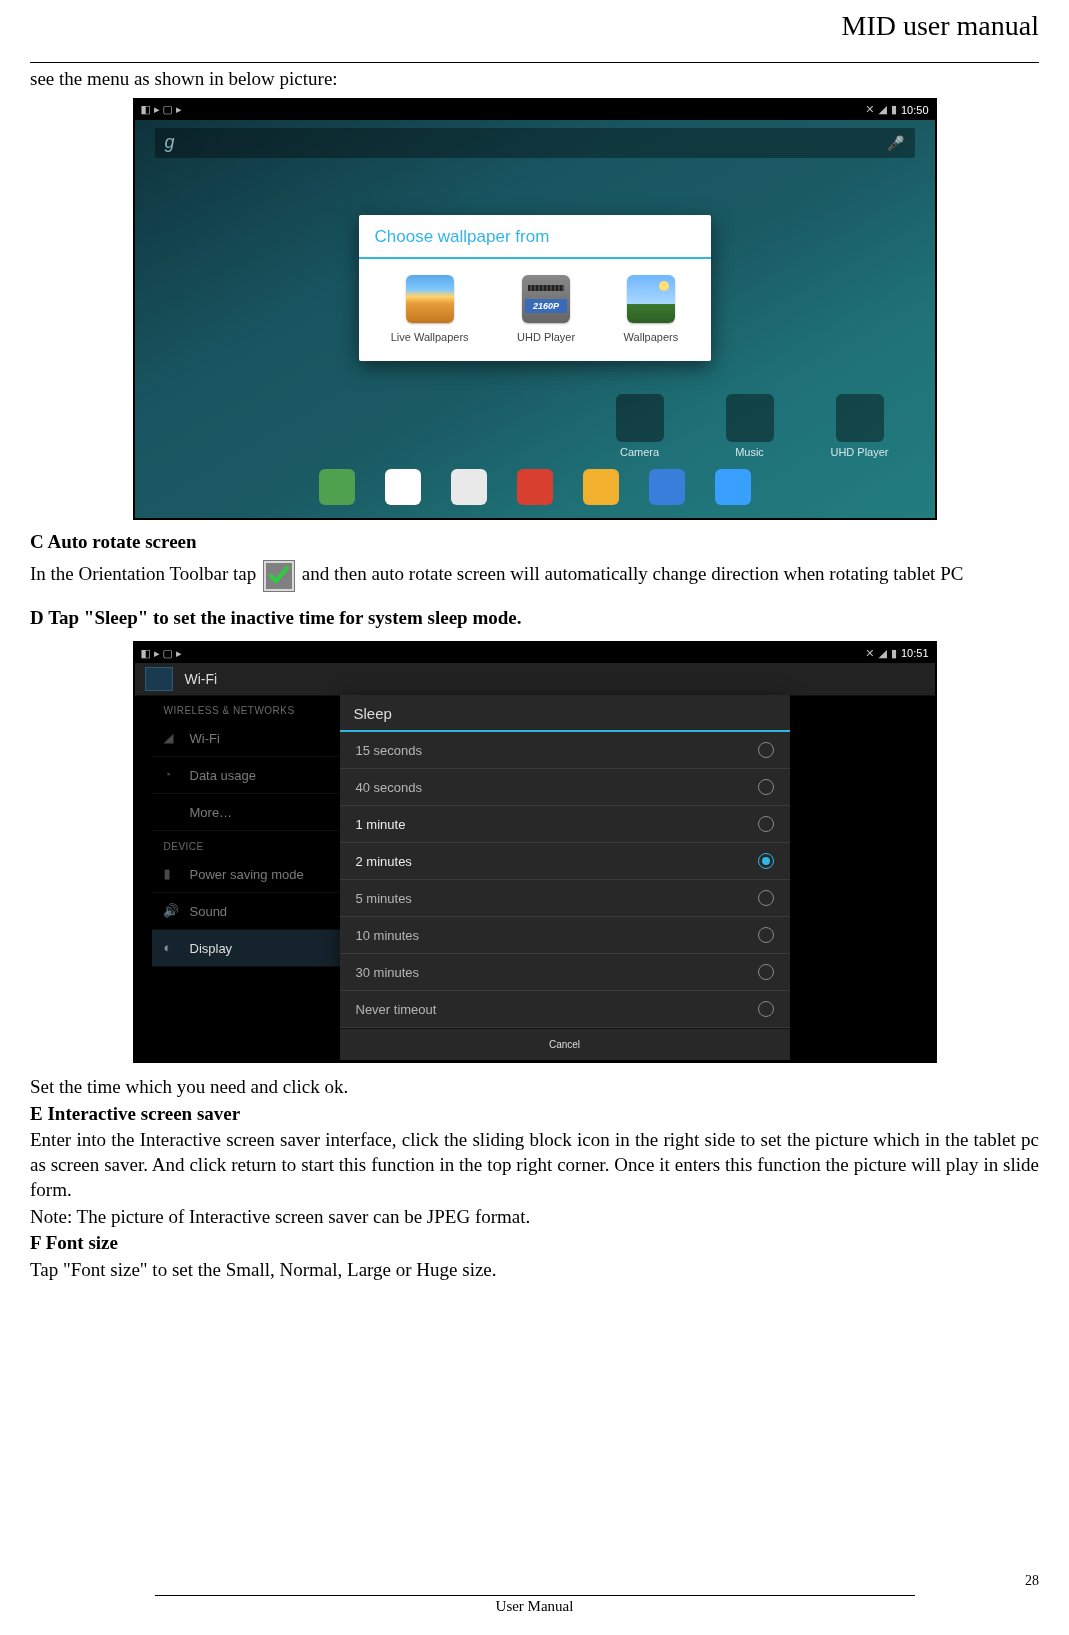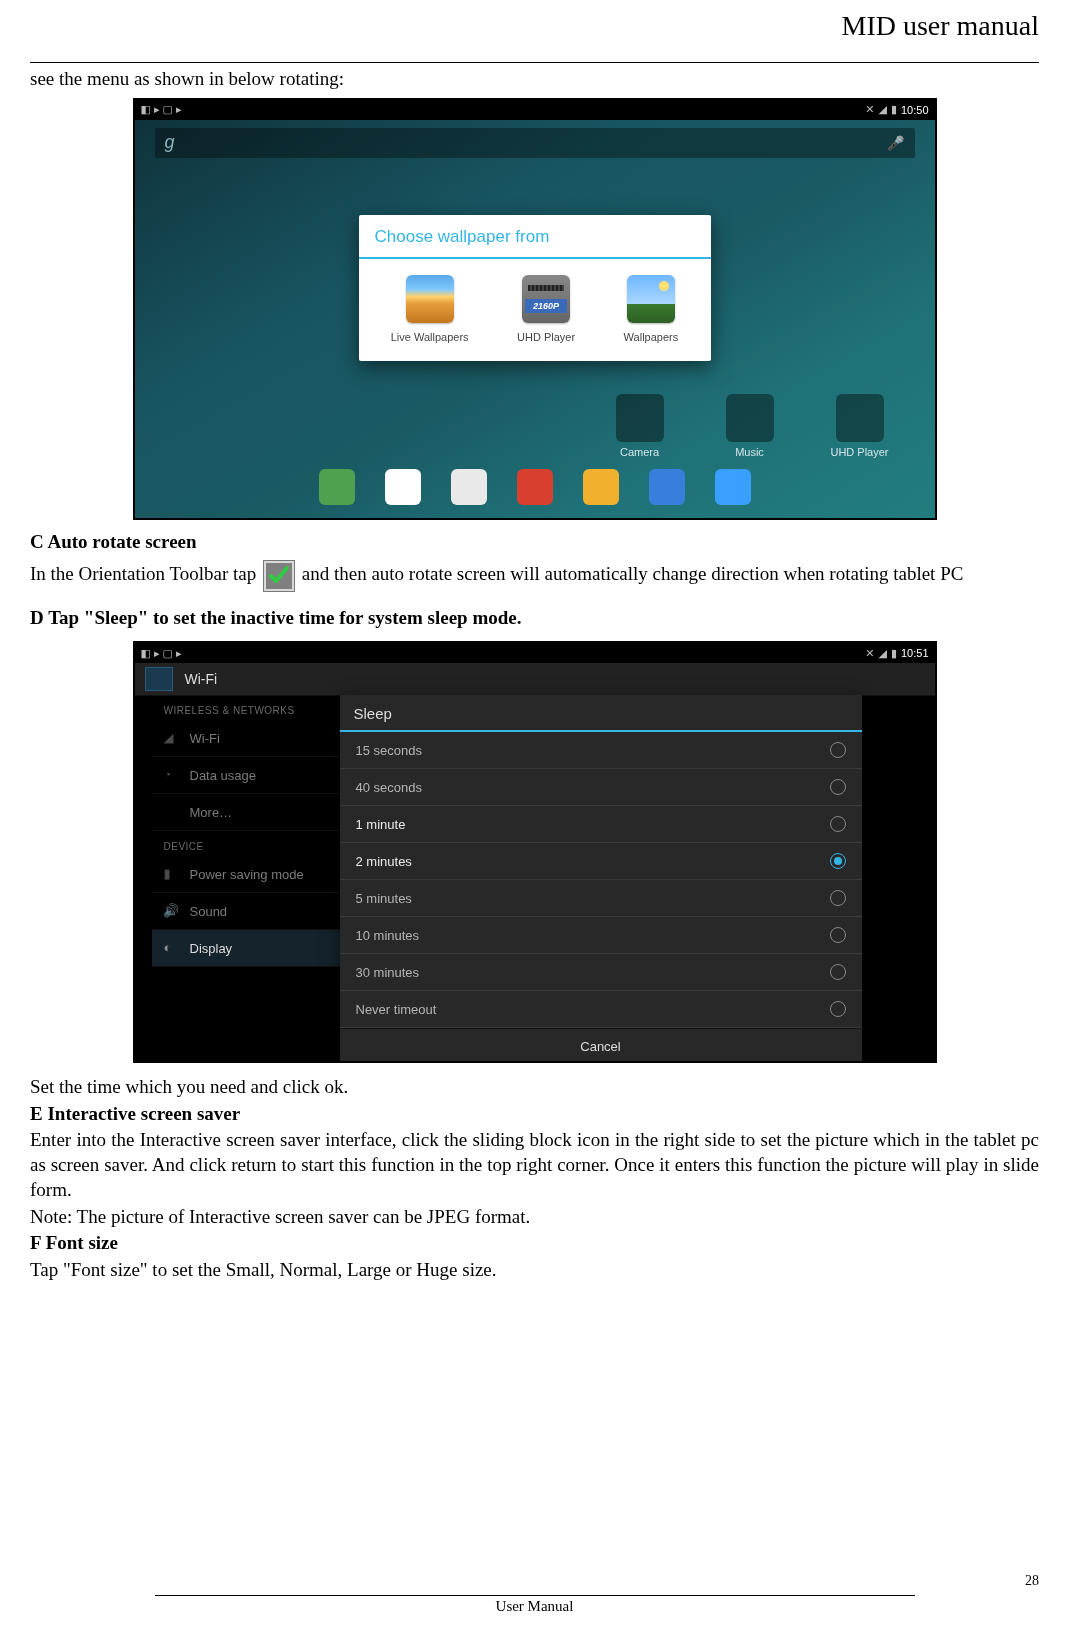--- a/index.html
+++ b/index.html
@@ -213,21 +213,21 @@
     display: flex; align-items: center; gap: 10px;
     padding: 10px 12px;
     border-bottom: 1px solid #111;
   }
   .side-item.sel { background: #15232c; color: #ddd; }
   .side-item .sic { width: 16px; height: 16px; opacity: 0.6; }
   .dialog2 {
     position: absolute;
     top: 52px;
     left: 205px;
-    width: 522px;
+    width: 450px;
     background: #282828;
     box-shadow: 0 4px 16px rgba(0,0,0,0.6);
   }
   .d2-title {
     font-size: 15px; color: #ddd;
     padding: 10px 14px 8px 14px;
   }
   .d2-rule { height: 2px; background: #33b5e5; }
   .d2-row {
     display: flex; align-items: center; justify-content: space-between;
@@ -242,21 +242,21 @@
     position: relative;
   }
   .radio.sel { border-color: #33b5e5; }
   .radio.sel::after {
     content: ""; position: absolute; left: 3px; top: 3px;
     width: 8px; height: 8px; background: #33b5e5; border-radius: 50%;
   }
   .d2-cancel {
     text-align: center;
     padding: 10px 0;
-    font-size: 13px;
+    font-size: 10px;
     color: #ddd;
     border-top: 1px solid #111;
   }
 
   .para { margin: 6px 0; }
   .para-tight { margin: 2px 0; }
 
   .footer {
     position: absolute;
     bottom: 20px;
@@ -280,21 +280,21 @@
     margin-top: 2px;
   }
 </style>
 </head>
 <body>
 
 <div class="page">
   <div class="header-right">MID user manual</div>
   <hr class="hr-top">
 
-  <div class="body-text para-tight">see the menu as shown in below rotating:</div>
+  <div class="body-text para-tight">see the menu as shown in below picture:</div>
 
   <div class="shot1-wrap">
     <div class="shot1">
       <div class="statusbar">
         <div>
           <span>◧ ▸ ▢ ▸</span>
         </div>
         <div class="right">
           <span>✕</span>
           <span>◢</span>

